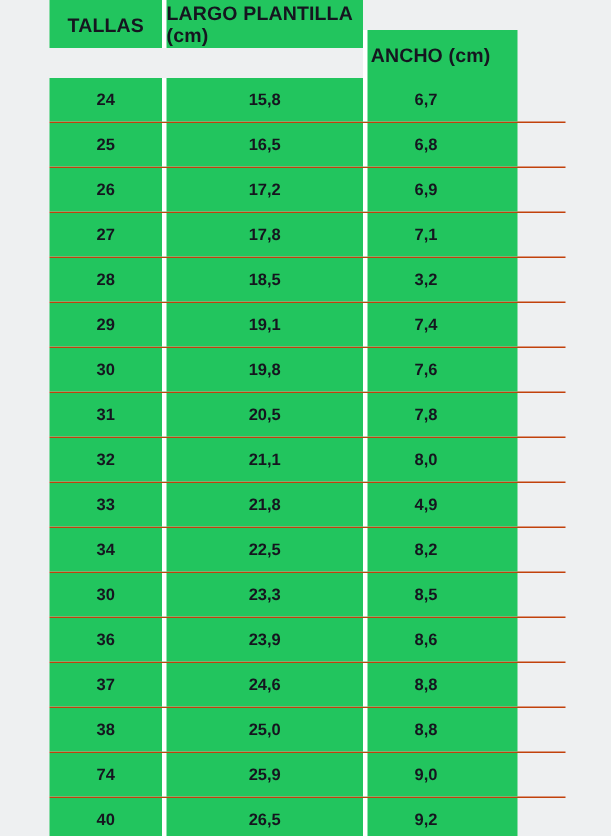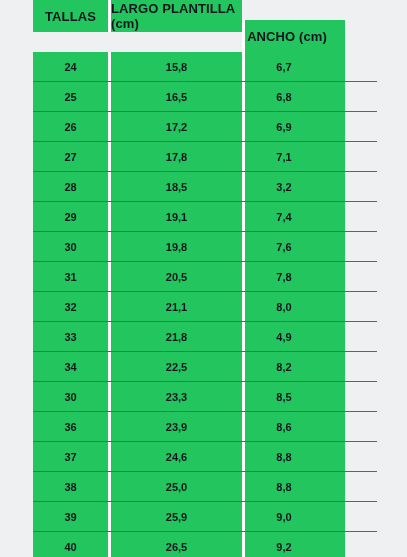--- a/index.html
+++ b/index.html
@@ -141,21 +141,21 @@
         <div class="cell col-1">37</div>
         <div class="cell col-2">24,6</div>
         <div class="cell col-3">8,8</div>
       </div>
       <div class="row data-row">
         <div class="cell col-1">38</div>
         <div class="cell col-2">25,0</div>
         <div class="cell col-3">8,8</div>
       </div>
       <div class="row data-row">
-        <div class="cell col-1">39</div>
+        <div class="cell col-1">74</div>
         <div class="cell col-2">25,9</div>
         <div class="cell col-3">9,0</div>
       </div>
       <div class="row data-row">
         <div class="cell col-1">40</div>
         <div class="cell col-2">26,5</div>
         <div class="cell col-3">9,2</div>
       </div>
     </div>
 

